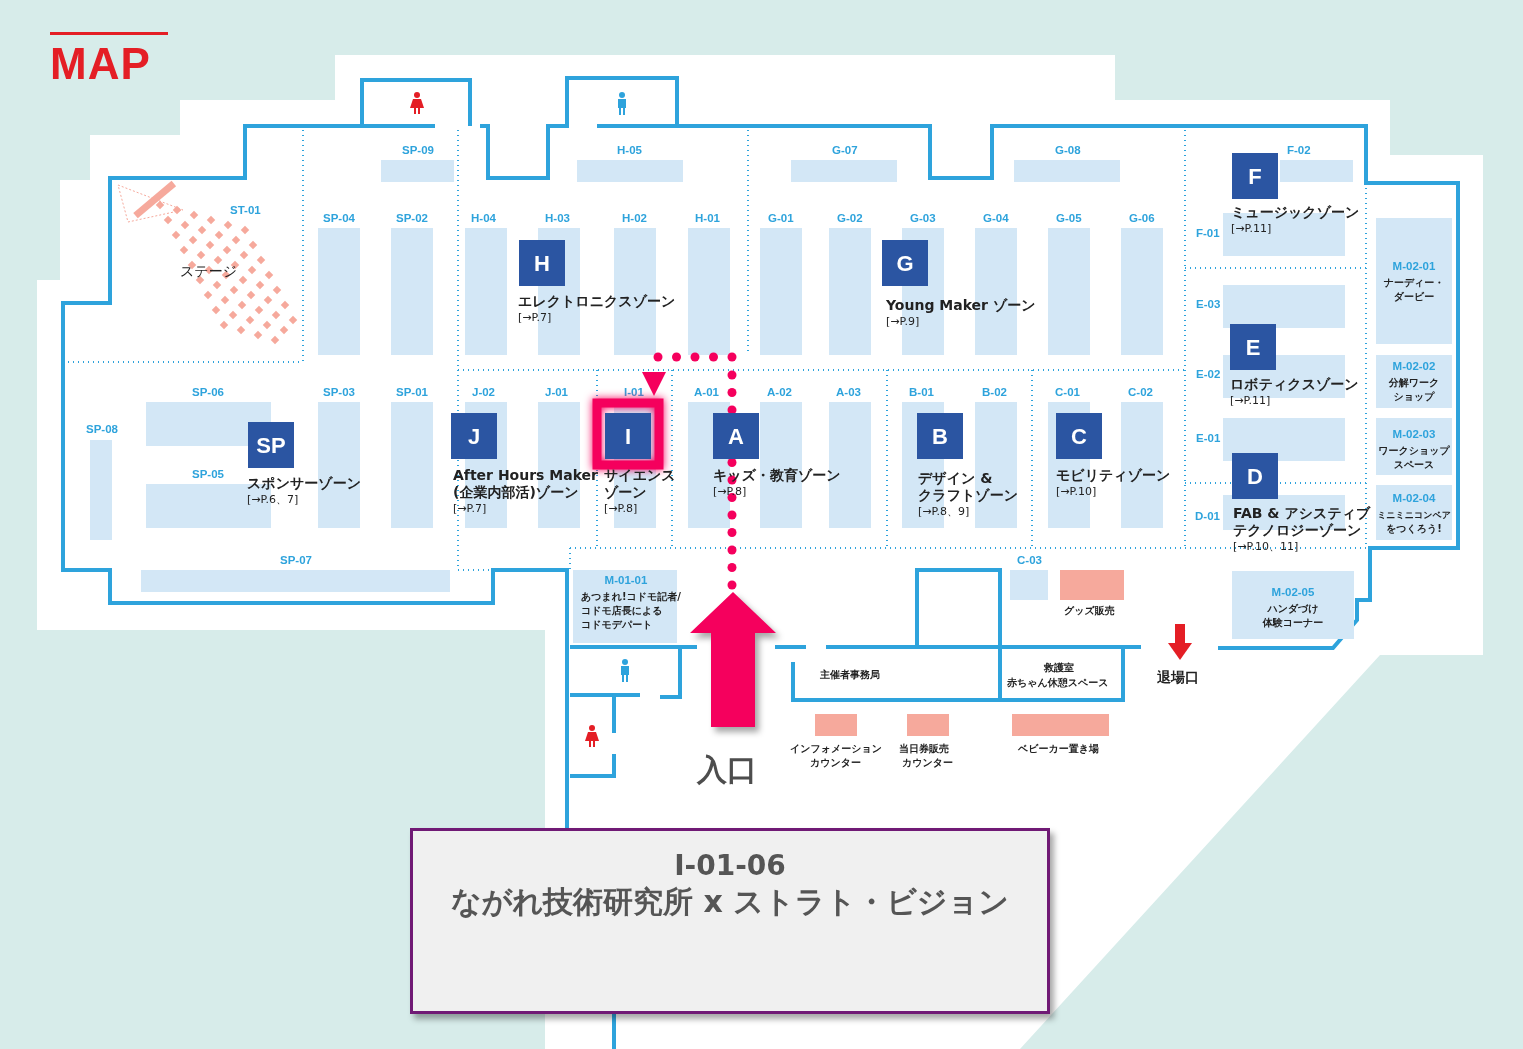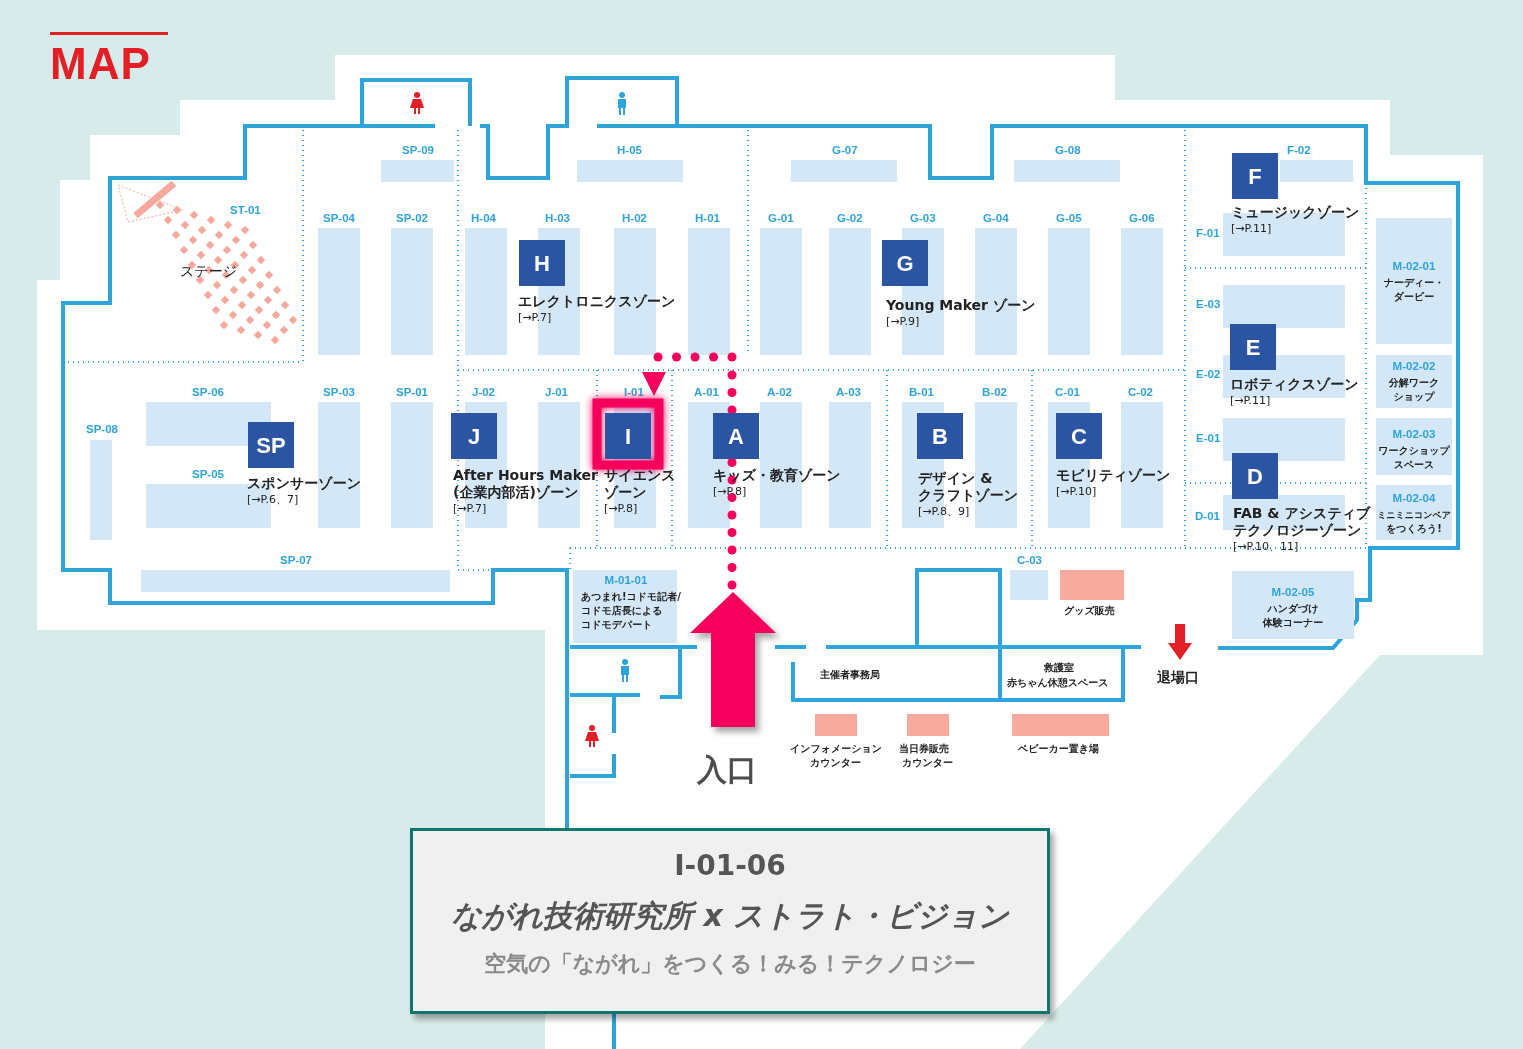--- a/index.html
+++ b/index.html
@@ -7,23 +7,23 @@
   #map { position: absolute; left: 0; top: 0; }
   .title-bar { position: absolute; left: 50px; top: 32px; width: 118px; height: 3px; background: #e41e25; }
   .title { position: absolute; left: 50px; top: 42px; font-family: "Liberation Sans", sans-serif; font-weight: bold; font-size: 44px; color: #e41e25; letter-spacing: 1px; line-height: 1; }
   .booth-lbl { font-family: "Liberation Sans", sans-serif; font-weight: bold; font-size: 11.5px; fill: #2ea3dc; }
   .zone-txt { font-family: "DejaVu Sans", sans-serif; font-size: 14px; fill: #222; font-weight: bold; }
   .zone-ref { font-family: "DejaVu Sans", sans-serif; font-size: 11px; fill: #222; }
   .small-txt { font-family: "DejaVu Sans", sans-serif; font-size: 10px; fill: #222; font-weight: bold; }
   .badge-txt { font-family: "Liberation Sans", sans-serif; font-weight: bold; font-size: 22px; fill: #fff; }
   .entrance-txt { font-family: "DejaVu Sans", sans-serif; font-weight: bold; font-size: 30px; fill: #4d4d4d; }
   .exit-txt { font-family: "DejaVu Sans", sans-serif; font-weight: bold; font-size: 14px; fill: #222; }
-  .info-box { position: absolute; left: 410px; top: 828px; width: 640px; height: 186px; background: #f0f0f0; border: 3px solid #0f766e; box-shadow: 4px 5px 6px rgba(0,0,0,0.35); text-align: center; box-sizing: border-box; }
+  .info-box { position: absolute; left: 410px; top: 828px; width: 640px; height: 186px; background: #f0f0f0; border: 3px solid #701a75; box-shadow: 4px 5px 6px rgba(0,0,0,0.35); text-align: center; box-sizing: border-box; }
   .info-id { margin-top: 18px; font-family: "DejaVu Sans", sans-serif; font-weight: bold; font-size: 28px; color: #555; }
-  .info-name { margin-top: 14px; font-family: "DejaVu Sans", sans-serif; font-weight: bold; font-size: 30px; color: #555; font-style: italic; }
+  .info-name { font-family: "DejaVu Sans", sans-serif; font-weight: bold; font-size: 30px; color: #555; }
   .info-desc { margin-top: 12px; font-family: "DejaVu Sans", sans-serif; font-weight: bold; font-size: 22px; color: #8a8a8a; }
 </style>
 </head>
 <body>
 
 <div class="title-bar"></div>
 <div class="title">MAP</div>
 
 <svg id="map" width="1523" height="1049" viewBox="0 0 1523 1049">
 
@@ -387,14 +387,13 @@
       <text x="626" y="584" text-anchor="middle" class="booth-lbl">M-01-01</text>
       <text x="581" y="600" text-anchor="start" class="small-txt" style="font-size:10px">あつまれ!コドモ記者/</text>
       <text x="581" y="614" text-anchor="start" class="small-txt">コドモ店長による</text>
       <text x="581" y="628" text-anchor="start" class="small-txt">コドモデパート</text>
     </g>
 </svg>
 
 <div class="info-box">
   <div class="info-id">I-01-06</div>
   <div class="info-name">ながれ技術研究所 x ストラト・ビジョン</div>
-  <div class="info-desc">空気の「ながれ」をつくる！みる！テクノロジー</div>
 </div>
 
 </body></html>

